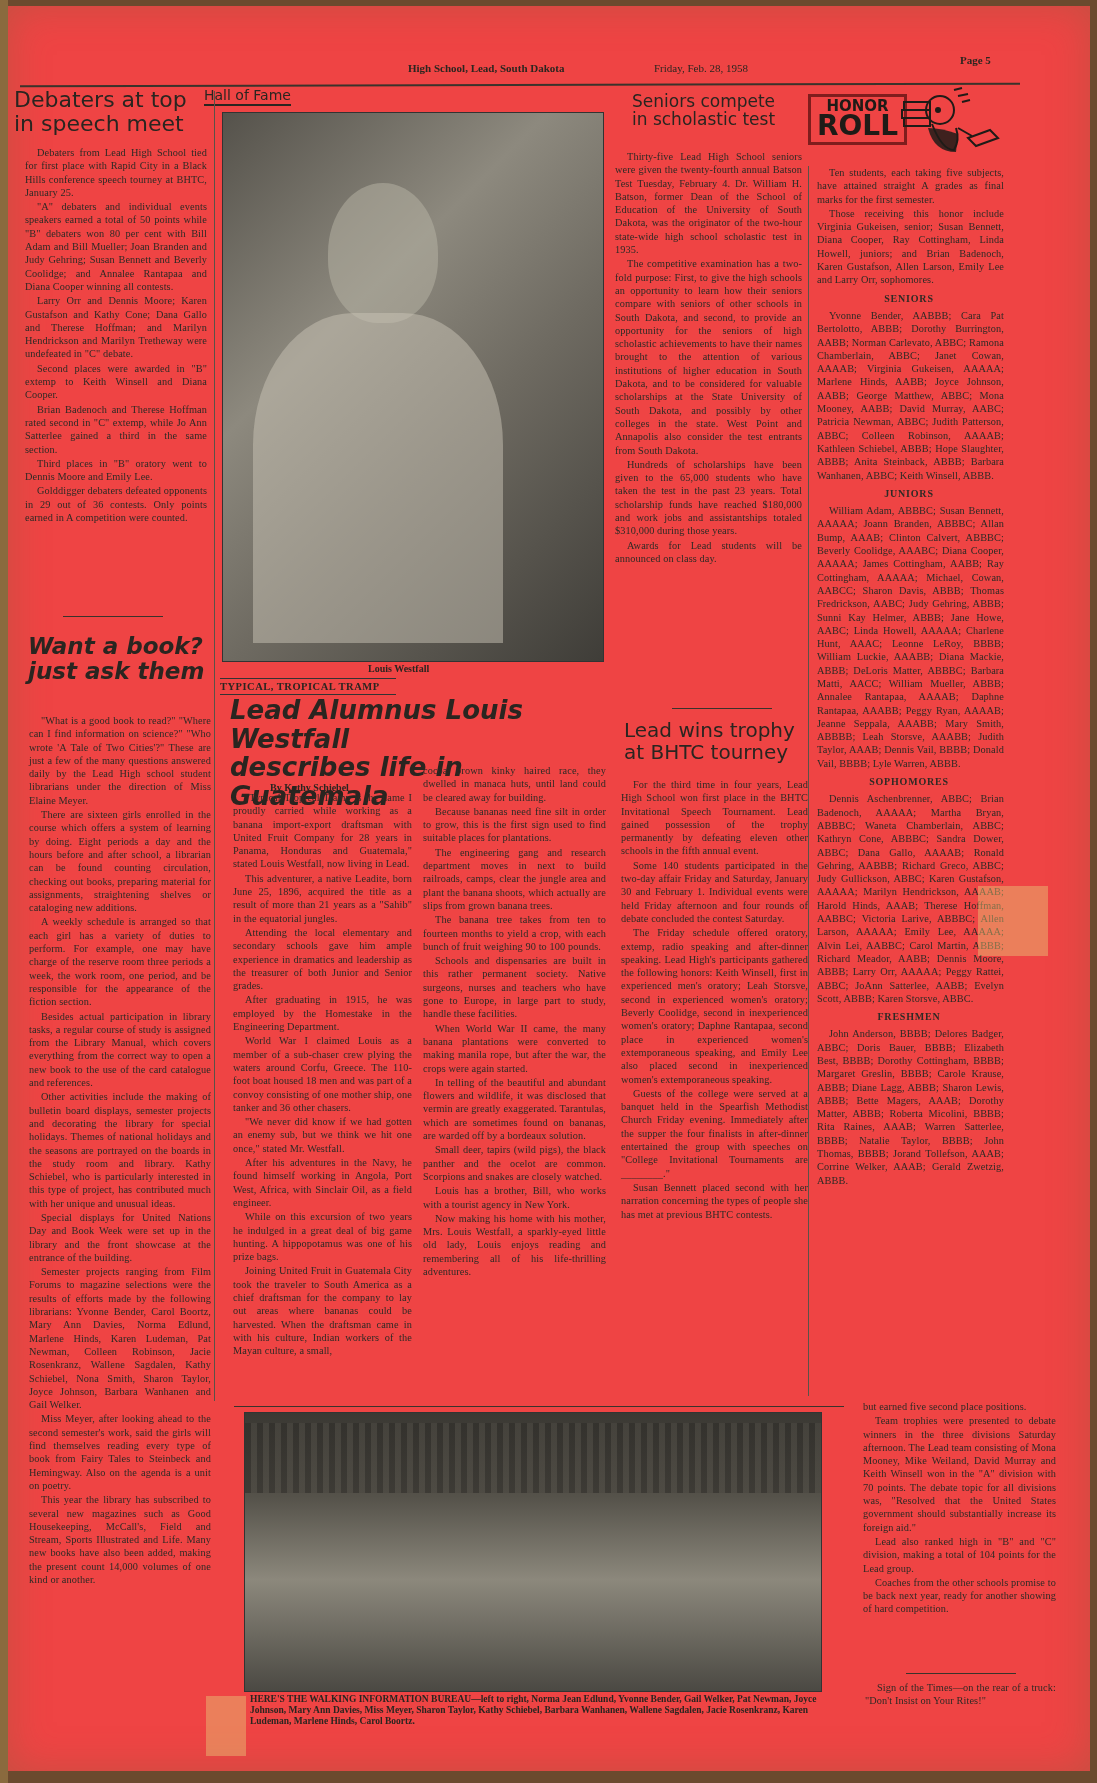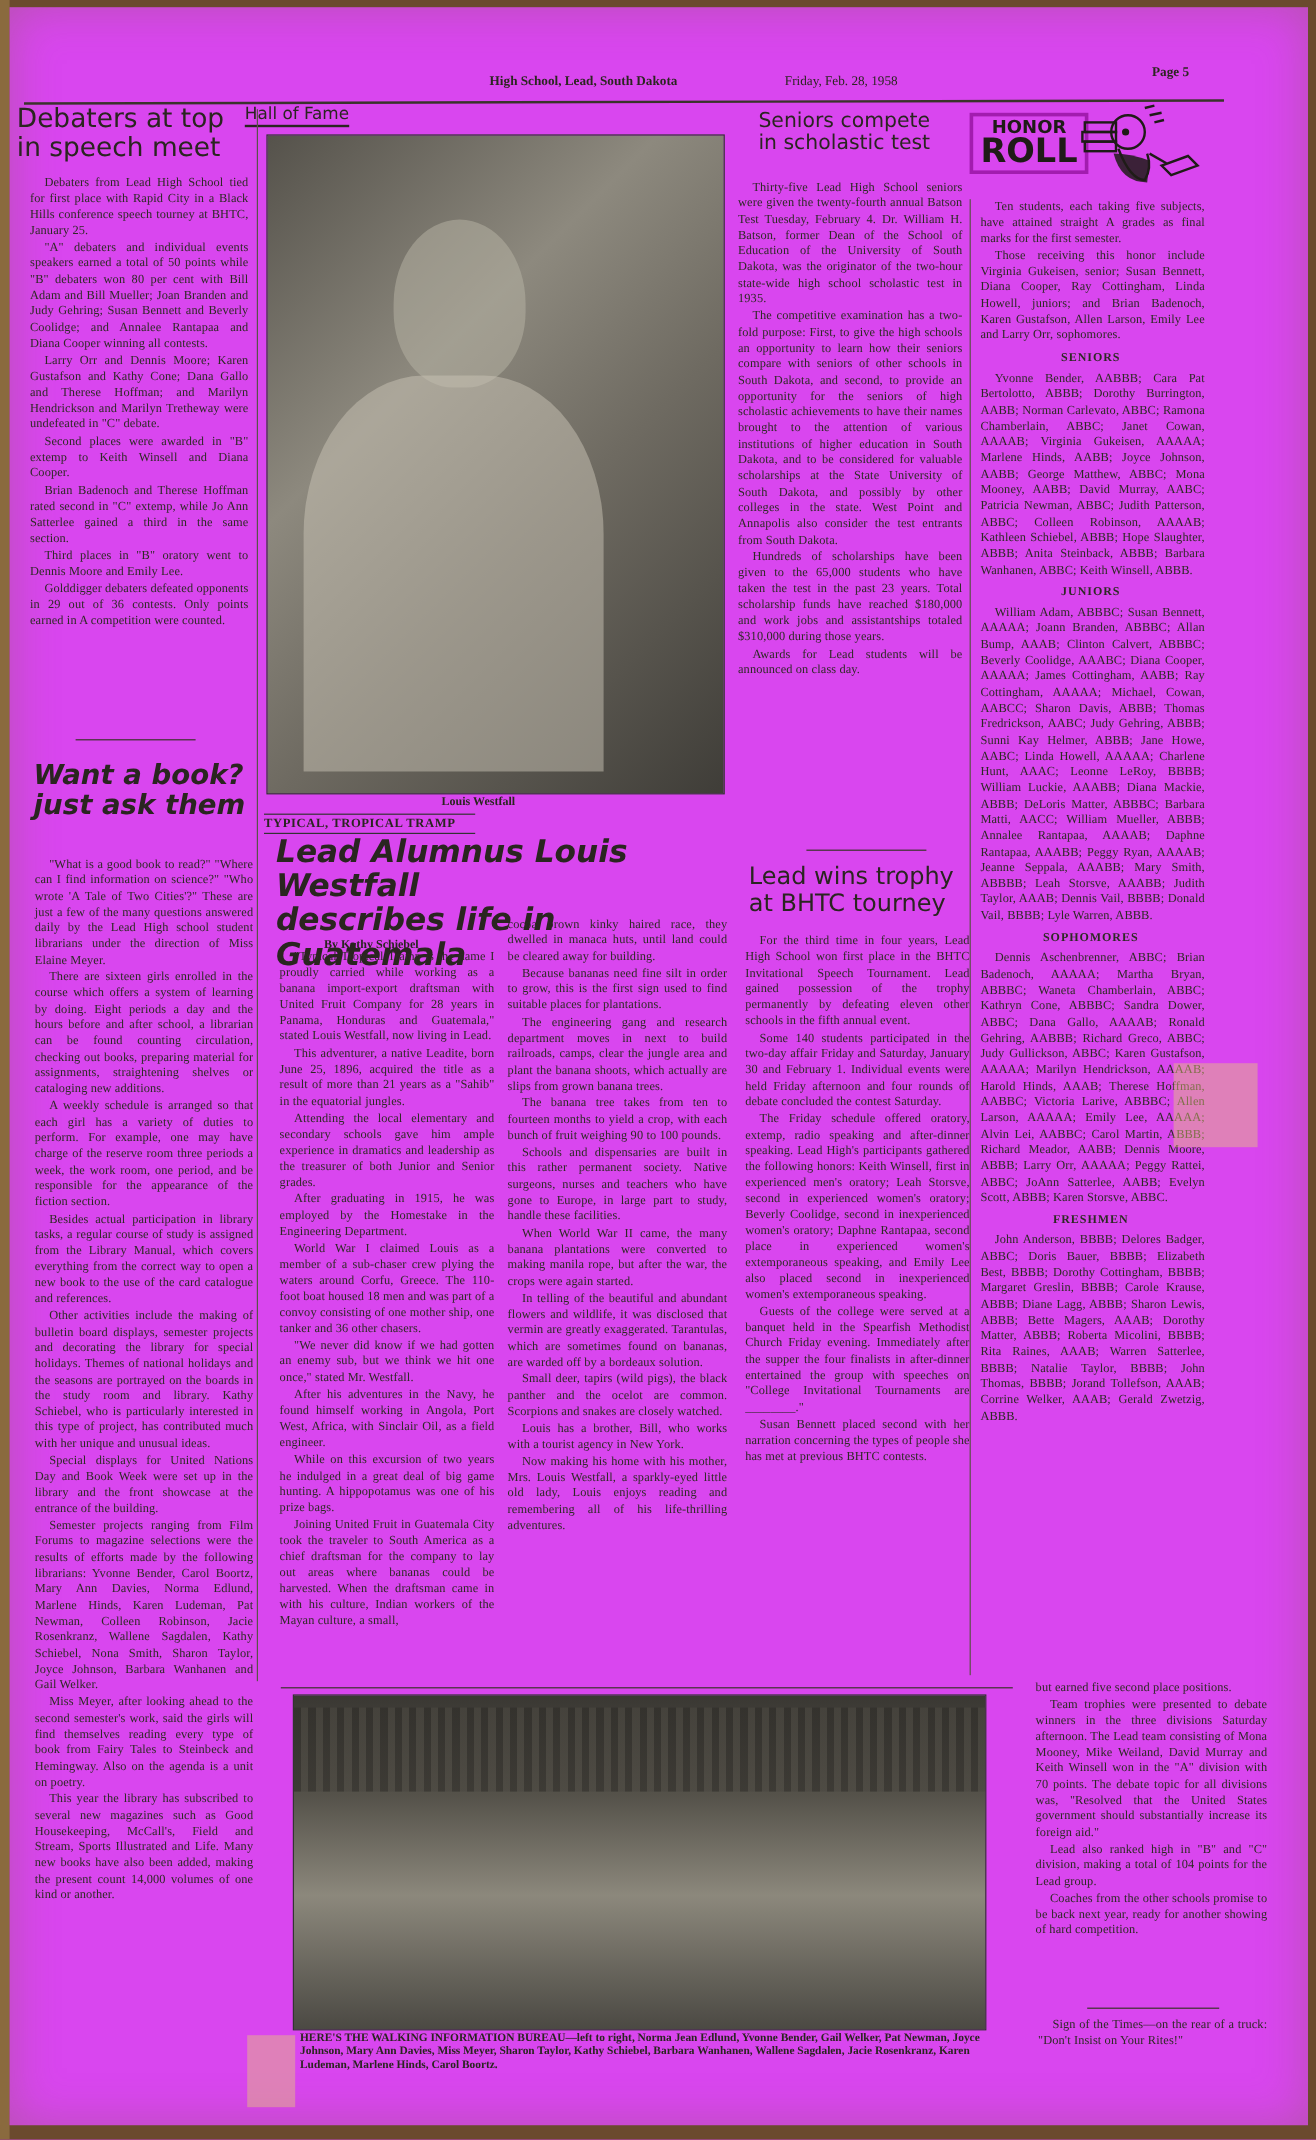--- a/index.html
+++ b/index.html
@@ -4,41 +4,41 @@
 <style>
   html, body { margin: 0; padding: 0; }
   body {
     width: 1097px; height: 1783px; position: relative; overflow: hidden;
     background: #6b4a2e;
     font-family: "DejaVu Serif", serif;
     color: #2a2520;
   }
   .page {
     position: absolute; left: 8px; top: 6px; width: 1082px; height: 1765px;
-    background: #d946ef;
+    background: #ef4444;
     box-shadow: inset 0 0 40px rgba(120,100,60,0.35);
   }
   .binding { position: absolute; left: 0; top: 0; width: 8px; height: 1783px; background: #8a6a3e; }
   .abs { position: absolute; }
   .masthead-rule { position: absolute; left: 12px; top: 78px; width: 1000px; height: 2px; background: #3a332b; transform: rotate(-0.15deg); }
   .masthead { font-size: 11px; font-weight: bold; font-family: "Liberation Serif", serif; color: #2b2620; }
   .hl { font-family: "DejaVu Sans", sans-serif; color: #2a2520; line-height: 1.08; font-weight: normal; }
   .hl-italic { font-family: "DejaVu Sans", sans-serif; font-style: italic; font-weight: bold; color: #2a2520; line-height: 1.1; }
   .body-text {
     font-family: "Liberation Serif", serif; font-size: 10.3px; line-height: 13.3px;
     text-align: justify; color: #2e2a25; letter-spacing: 0.1px;
   }
   .body-text p { margin: 0 0 1px 3px; text-indent: 12px; }
   .section-head { text-align: center; font-weight: bold; font-size: 10px; letter-spacing: 0.8px; margin: 5px 0 4px 0; font-family: "Liberation Serif", serif; }
   .photo { background: linear-gradient(135deg, #55524b 0%, #8d897e 35%, #6e6a61 60%, #3f3d38 100%); border: 1px solid #333; }
   .photo-group { background: linear-gradient(180deg, #3a3833 0%, #55524a 30%, #8c887c 60%, #4b4943 100%); border: 1px solid #333; }
   .rule { position: absolute; height: 1px; background: #3a332b; }
   .vrule { position: absolute; width: 1px; background: #5a5248; }
   .caption { font-family: "Liberation Serif", serif; font-weight: bold; font-size: 10px; }
-  .honor-box { border: 3px solid #a21caf; font-family: "DejaVu Sans", sans-serif; font-weight: bold; color: #1f1b17; text-align: center; line-height: 0.95; padding: 2px 6px; }
+  .honor-box { border: 3px solid #7f1d1d; font-family: "DejaVu Sans", sans-serif; font-weight: bold; color: #1f1b17; text-align: center; line-height: 0.95; padding: 2px 6px; }
   .kicker { font-family: "Liberation Serif", serif; font-weight: bold; font-size: 10.5px; letter-spacing: 0.5px; border-top: 1px solid #333; border-bottom: 1px solid #333; padding: 2px 0; }
   .tape { position: absolute; background: rgba(230,200,120,0.45); }
 </style>
 </head>
 <body>
 
 <div class="binding"></div>
 <div class="page">
 
   <div class="abs masthead" style="left:400px; top:56px;">High School, Lead, South Dakota</div>

